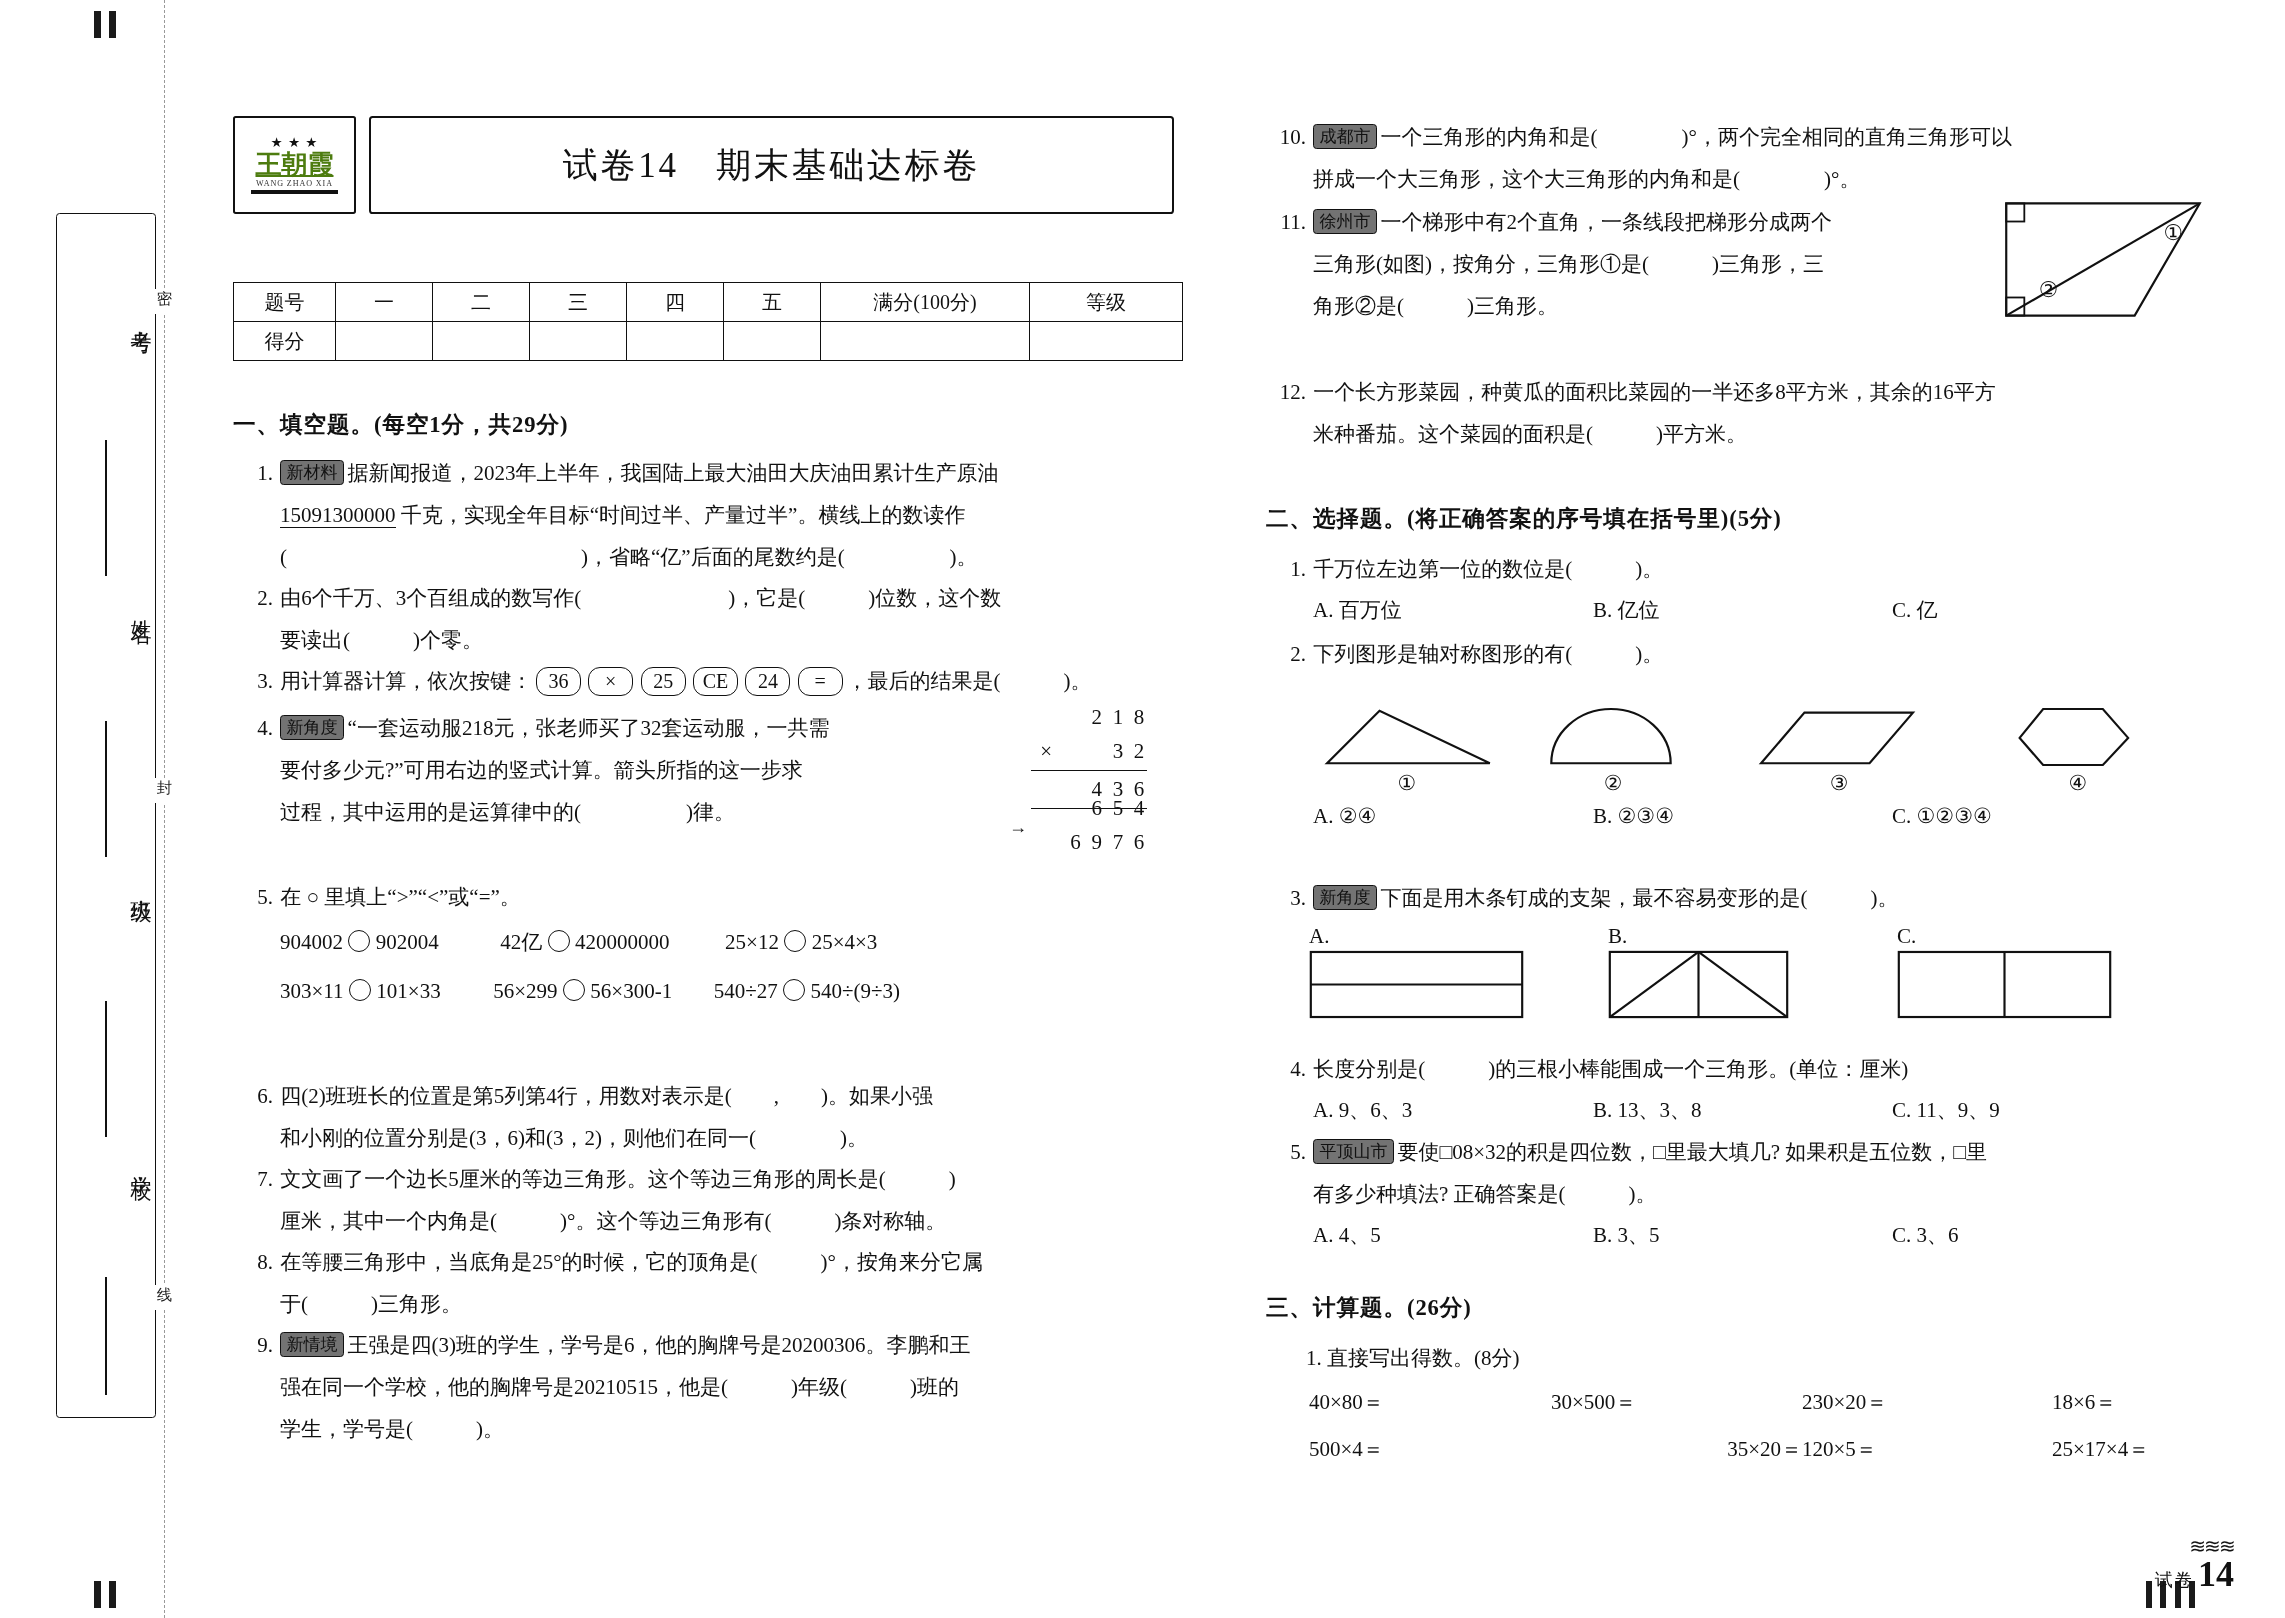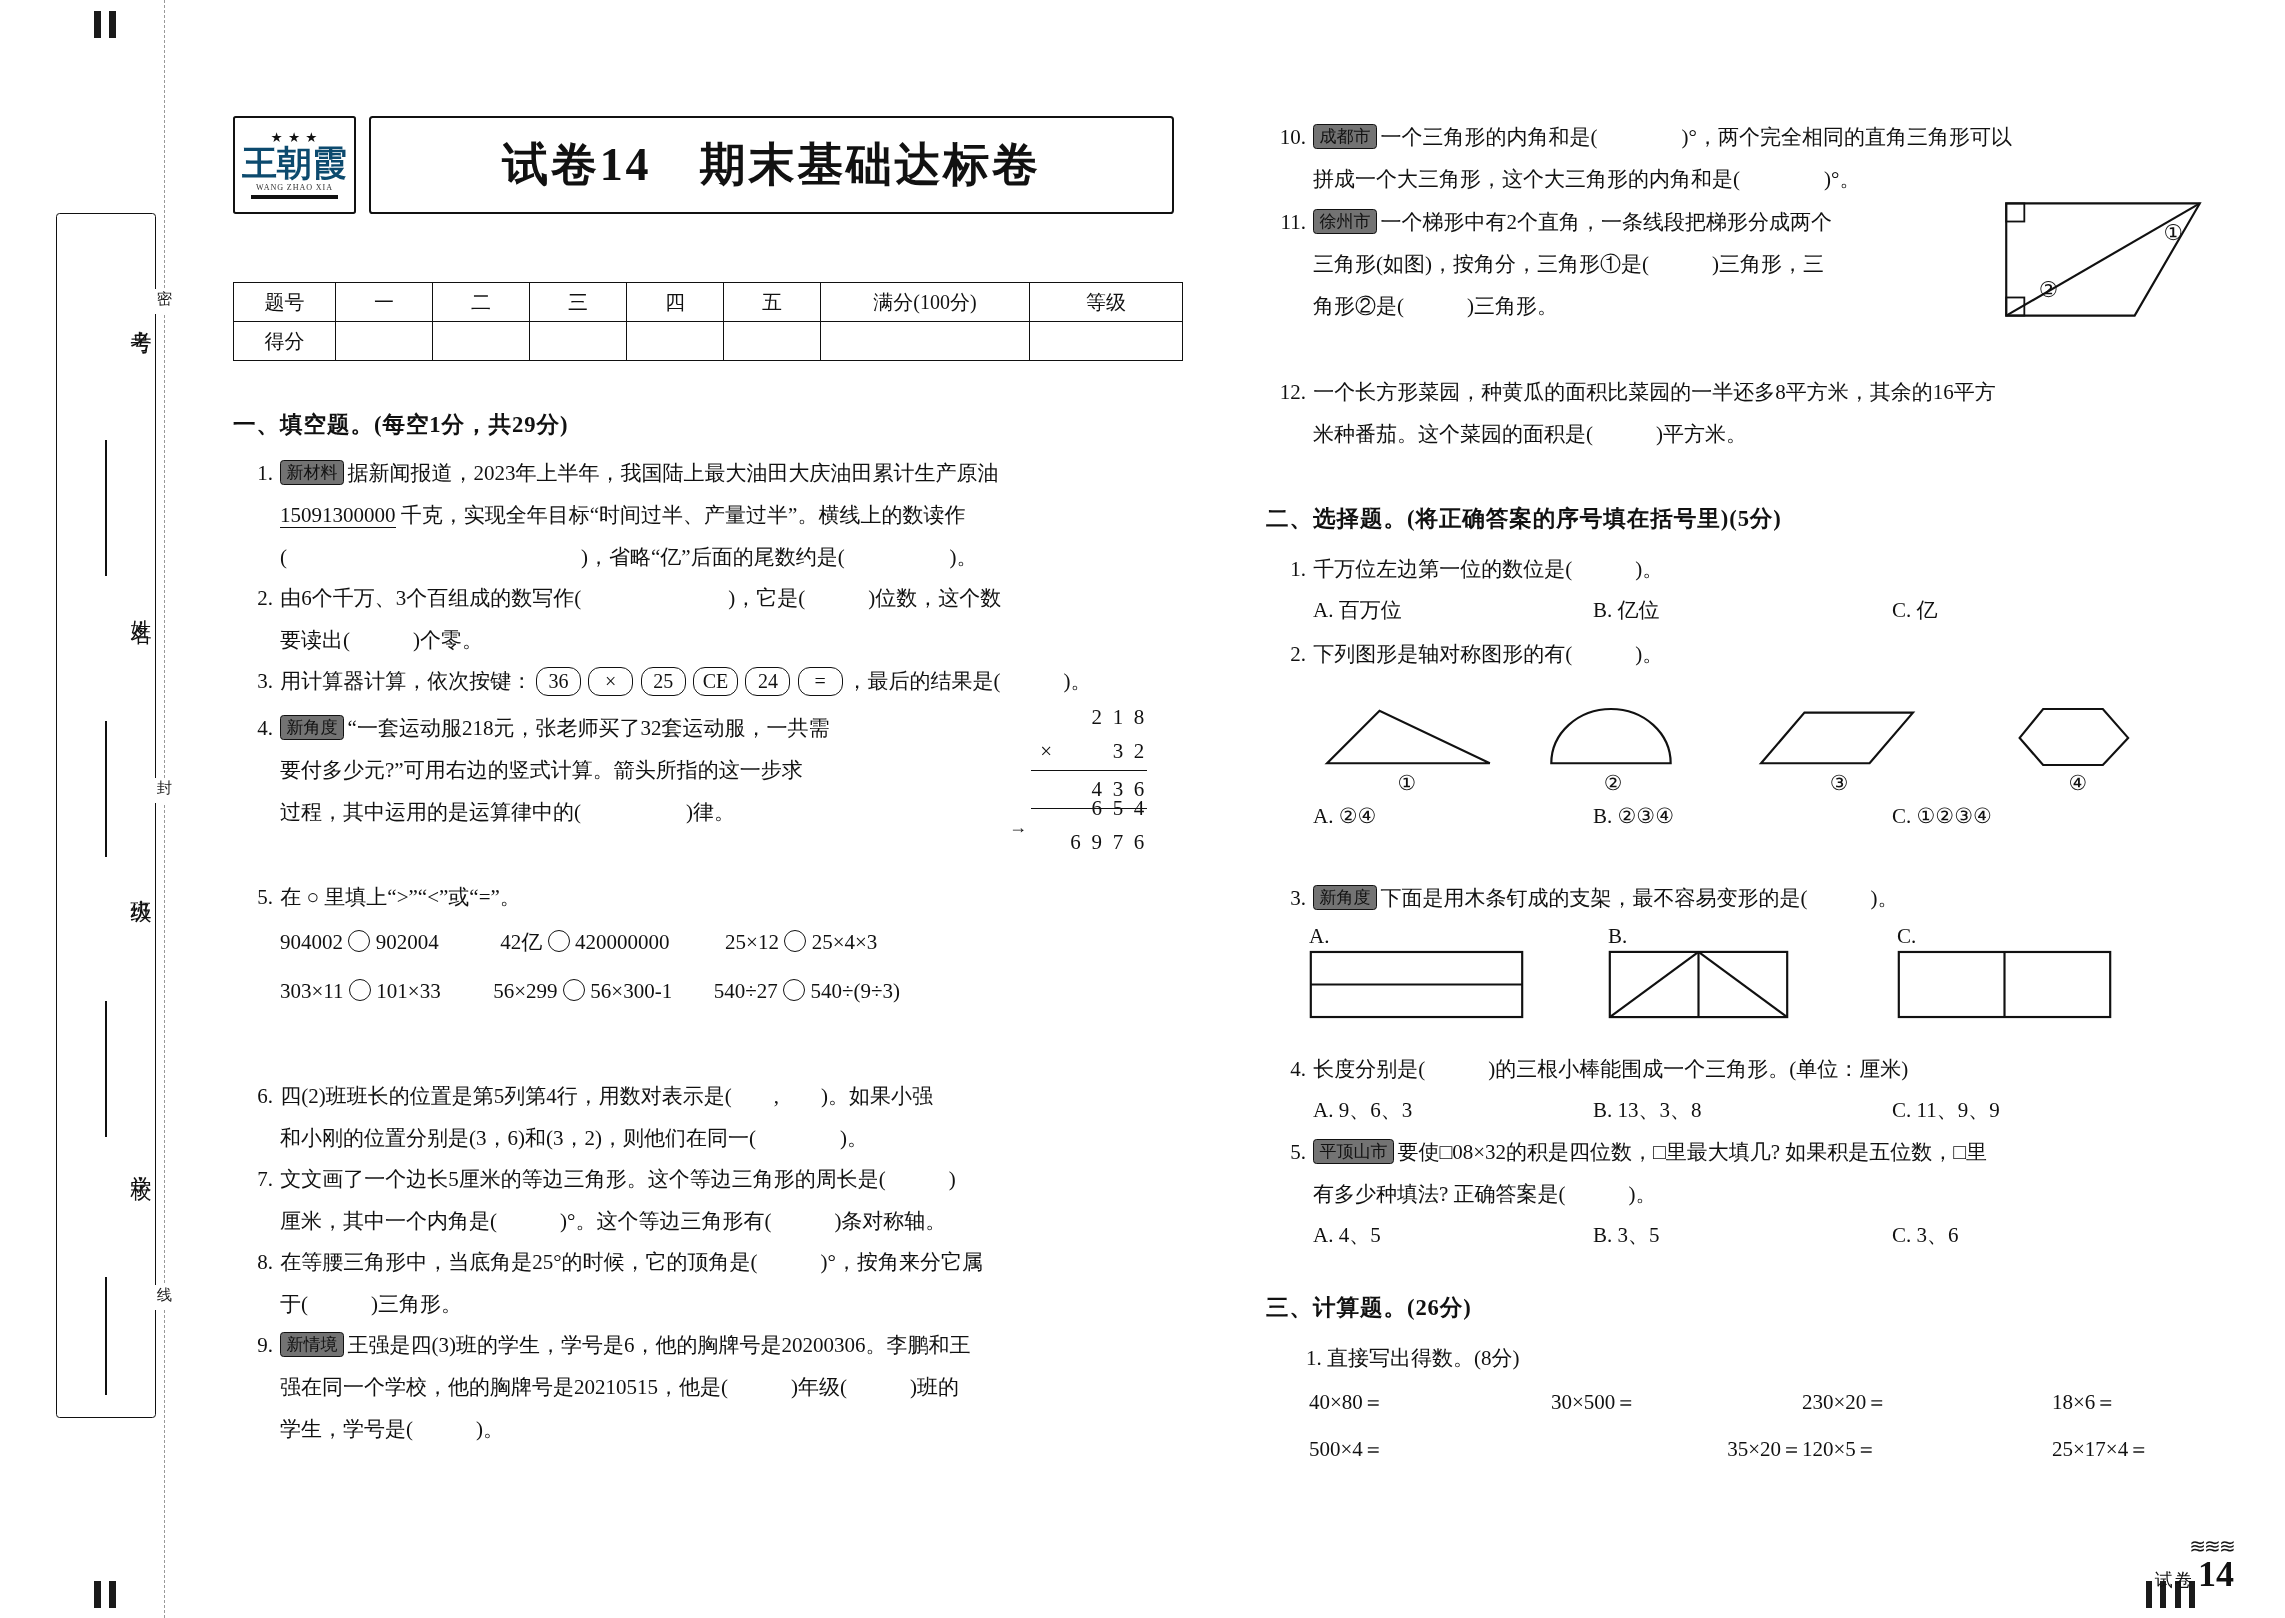--- a/index.html
+++ b/index.html
@@ -46,32 +46,33 @@
 
   
   .titlewrap { position:absolute; left:233px; top:116px; width:941px; height:98px; }
   .logo {
     position:absolute; left:0; top:0; width:123px; height:98px;
     border:2.7px solid #111; border-radius:2.7px; box-sizing:border-box;
     background:#fff; display:flex; flex-direction:column; align-items:center; justify-content:center;
   }
   .logo .crown { font-size:13.6px; letter-spacing:0.9px; color:#111; line-height:1; }
   .logo .logo-main {
-    font-size:35px; font-weight:bold; color:#0c4a6e; line-height:1.05; margin:0.9px 0 0.9px;
+    font-size:26px; font-weight:bold; color:#4d7c0f; line-height:1.05; margin:0.9px 0 0.9px;
     font-family:"Liberation Serif", serif;
+    text-decoration:underline;
   }
   .logo .logo-sub { font-size:8.1px; letter-spacing:0.9px; color:#333; }
   .logo .bar { width:87px; height:3.6px; background:#111; margin-top:2.7px; }
   .titlebox {
     position:absolute; left:136px; top:0; right:0; height:98px;
     border:2.7px solid #111; border-radius:3.6px; box-sizing:border-box;
     display:flex; align-items:center; justify-content:center;
   }
   .titlebox .t {
-    font-size:46px; font-weight:bold; letter-spacing:2.7px;
+    font-size:35px; font-weight:normal; letter-spacing:2.7px;
   }
 
   
   .scoretable {
     position:absolute; left:233px; top:282px; width:943px;
     border-collapse:collapse; table-layout:fixed;
   }
   .scoretable td, .scoretable th {
     border:1.8px solid #111; height:38px; text-align:center;
     font-size:20px; font-weight:normal; padding:0;

